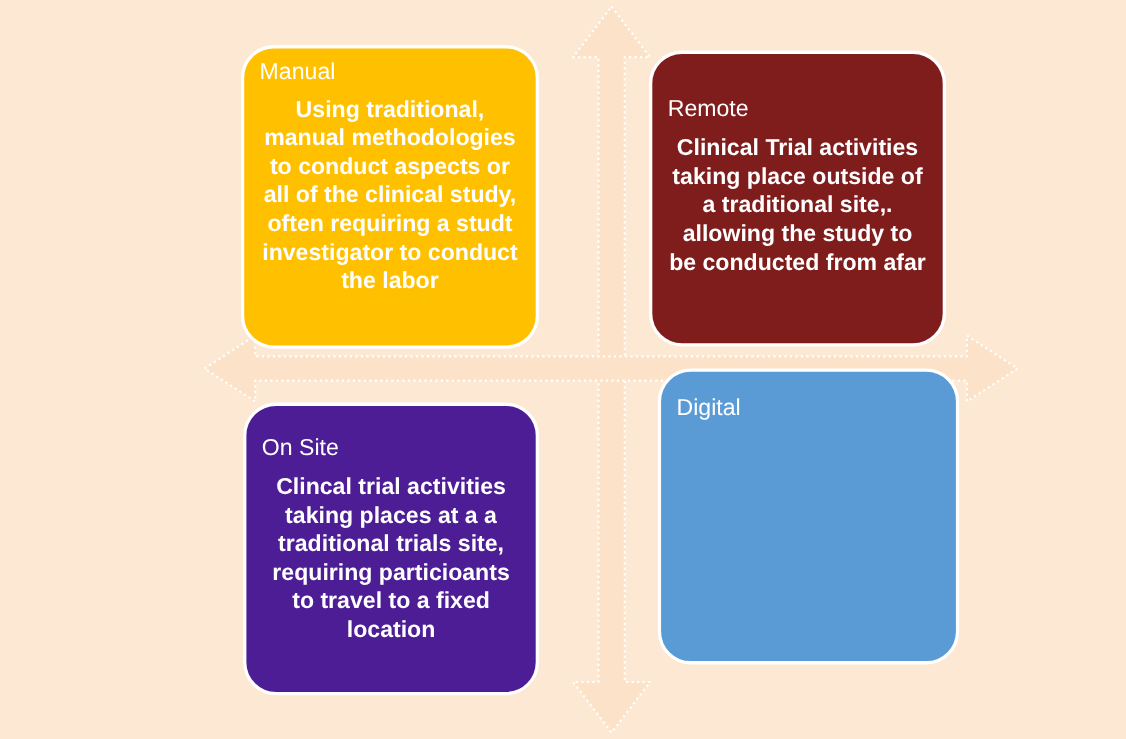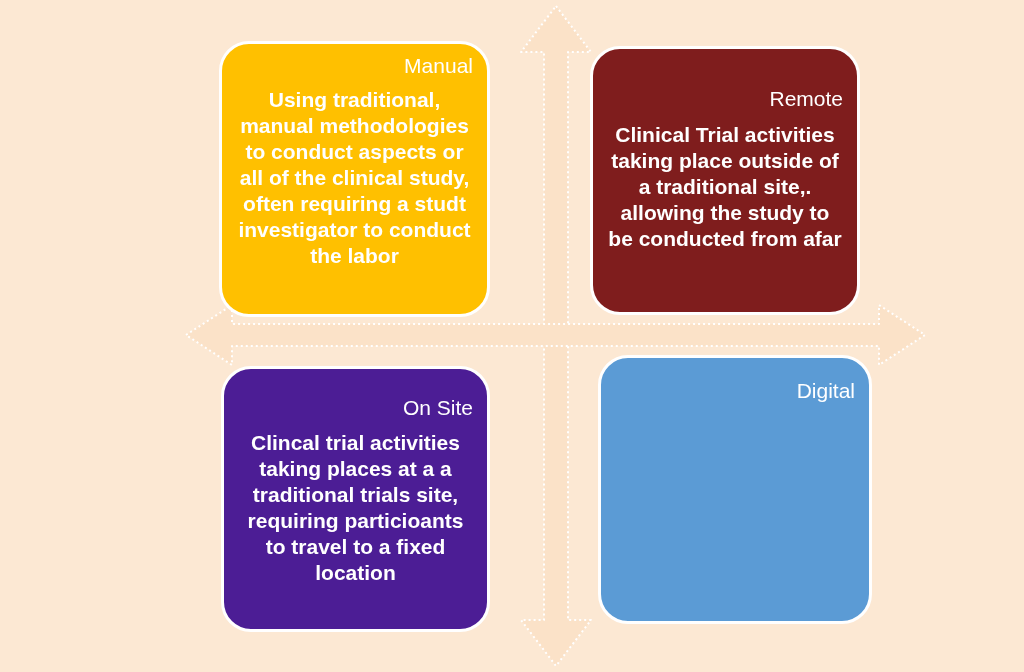--- a/index.html
+++ b/index.html
@@ -32,21 +32,21 @@
   }
 
   
   .card {
     position: absolute;
     box-sizing: border-box;
     border-radius: 30px;
     border: 3px solid #ffffff;
     display: flex;
     flex-direction: column;
-    align-items: flex-end;
+    align-items: flex-start;
     padding: 10px 14px 12px 14px;
     color: #ffffff;
     text-align: center;
   }
 
   .card-title {
     font-size: 21px;
     line-height: 26px;
     font-weight: 400;
     margin: 0 0 6px 0;
@@ -93,21 +93,21 @@
     height: 266px;
     background: #4c1d95;
     justify-content: flex-start;
     padding-top: 26px;
   }
   #card-onsite .card-body { margin-top: 3px; }
 
   
   #card-digital {
     left: 598px;
-    top: 355px;
+    top: 335px;
     width: 274px;
     height: 269px;
     background: #5b9bd5;
     justify-content: flex-start;
     padding-top: 20px;
   }
   #card-digital .card-body { margin-top: 3px; }
 </style>
 </head>
 <body>

